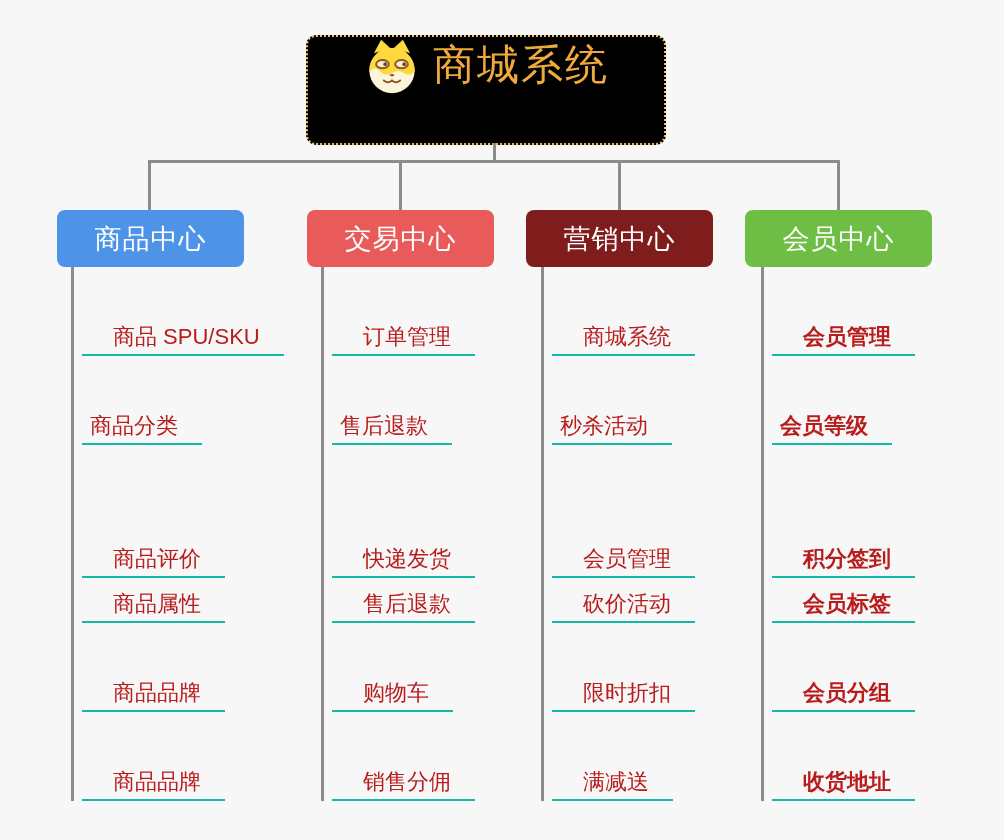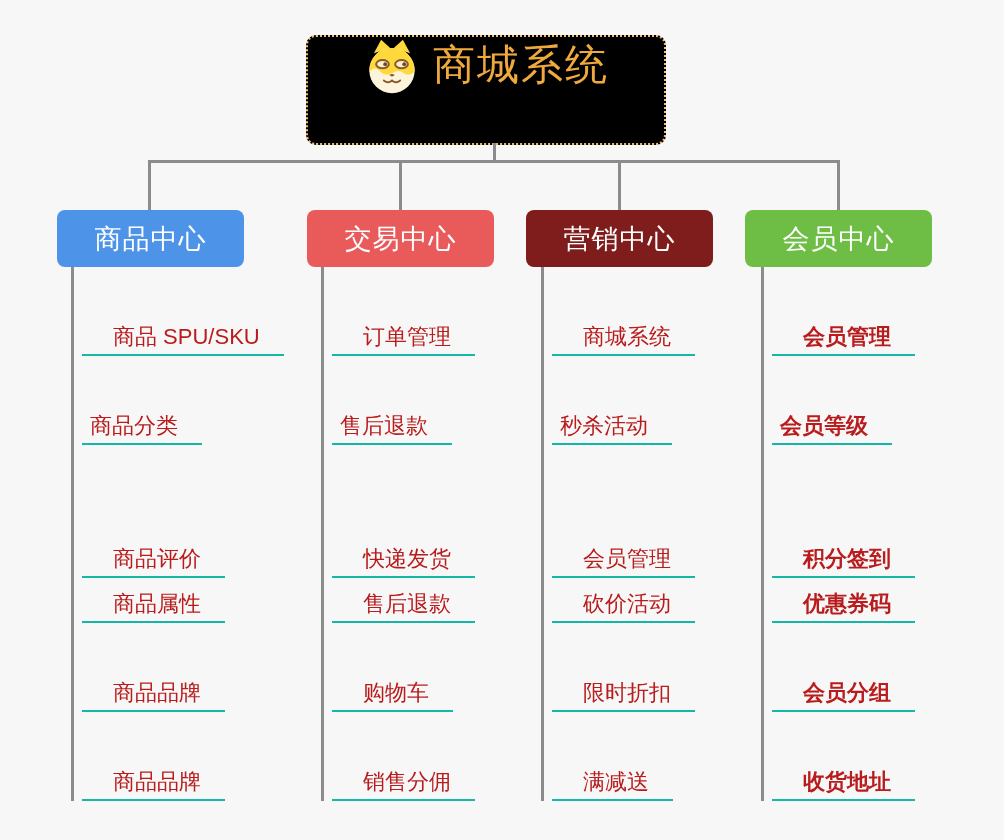--- a/index.html
+++ b/index.html
@@ -146,18 +146,18 @@
     <div class="sub-item">会员管理</div>
     <div class="sub-item">砍价活动</div>
     <div class="sub-item">限时折扣</div>
     <div class="sub-item">满减送</div>
   </div>
 
   <div class="column c3">
     <div class="sub-item">会员管理</div>
     <div class="sub-item">会员等级</div>
     <div class="sub-item">积分签到</div>
-    <div class="sub-item">优惠券码</div>
+    <div class="sub-item">会员标签</div>
     <div class="sub-item">会员分组</div>
     <div class="sub-item">收货地址</div>
   </div>
 
 </div>
 
 </body></html>

